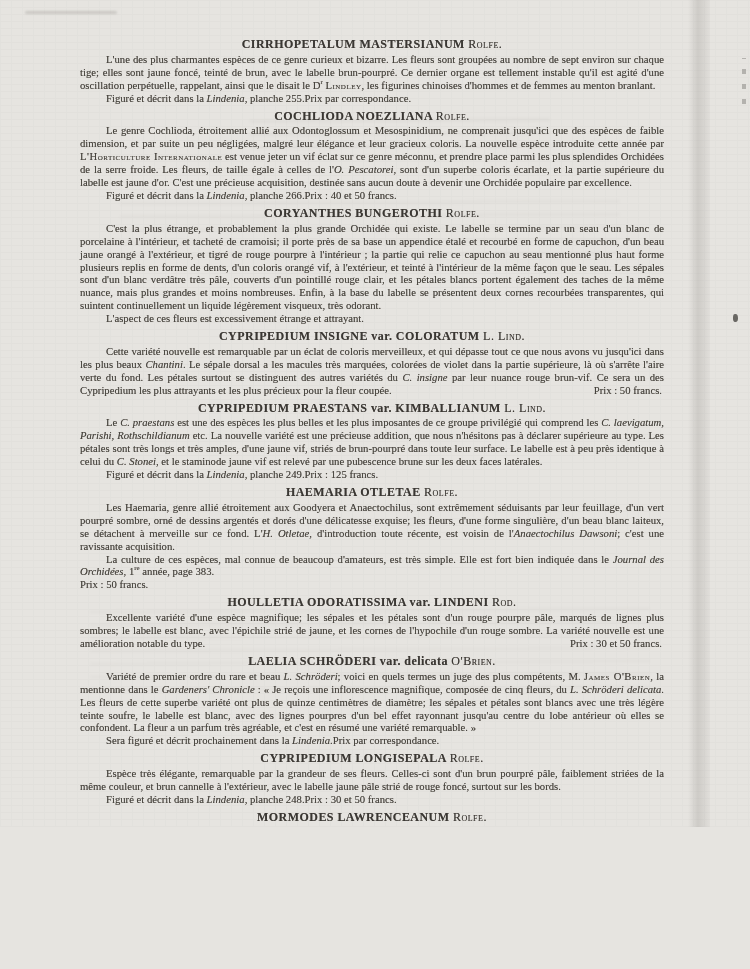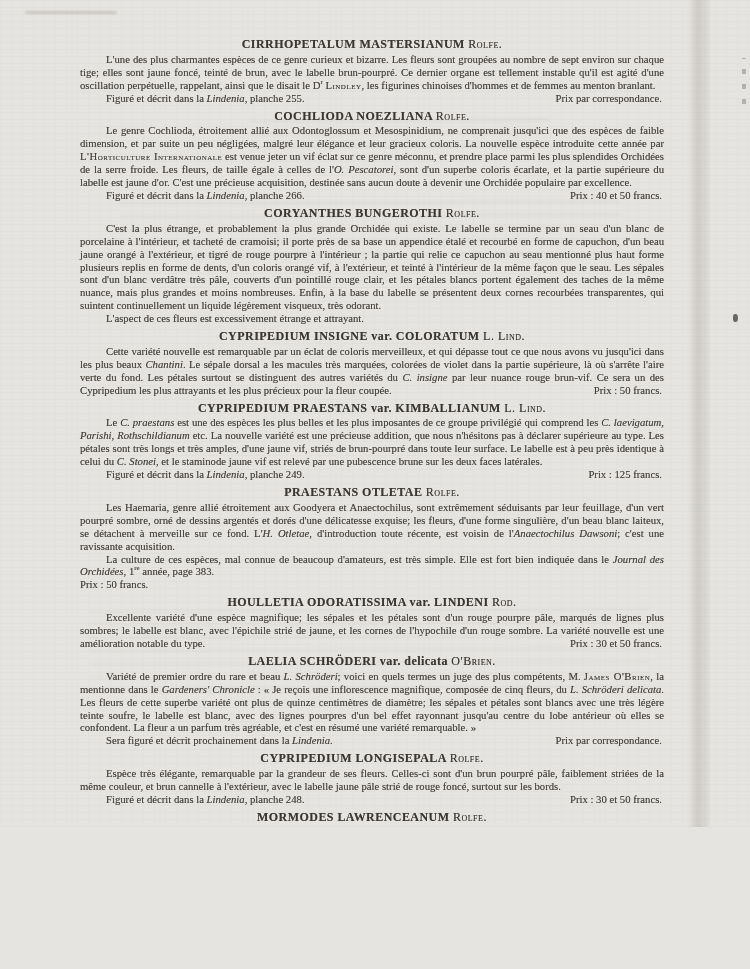--- a/index.html
+++ b/index.html
@@ -24,21 +24,21 @@
     position:absolute;left:80px;top:33px;width:584px;
     font-size:10.7px;line-height:12.9px;color:#45423c;
     text-shadow:0 0 .45px rgba(72,66,58,.55);
   }
   .sec-title{
     margin:5px 0 2px;text-align:center;
     font-size:12px;font-weight:bold;letter-spacing:.45px;color:#3a3733;
   }
   .sec-title .sc{font-weight:normal;}
   p.body{margin:0;text-align:justify;text-indent:26px;}
-  .footer-line{display:flex;justify-content:space-between;}
+  .footer-line{display:flex;}
   .footer-line .left{padding-left:26px;}
   .footer-line .right{padding-right:2px;white-space:nowrap;}
   .it{font-style:italic;}
   .sc{font-variant:small-caps;letter-spacing:.5px;}
   .sup{vertical-align:super;font-size:7px;line-height:0;}
   .price-float{float:right;padding-right:2px;}
   
   .artifact{position:absolute;pointer-events:none;}
   .smudge-top-left{left:25px;top:11px;width:92px;height:3px;background:#b5b3ae;border-radius:2px;filter:blur(1px);opacity:.55;}
   .ink-dot-right{left:733px;top:314px;width:5px;height:8px;background:#4a4845;border-radius:40% 60% 55% 45%;filter:blur(.4px);opacity:.8;}
@@ -95,21 +95,21 @@
       </section>
       <section>
         <h2 class="sec-title"><span>CYPRIPEDIUM PRAESTANS var. KIMBALLIANUM </span><span class="sc">L. Lind.</span></h2>
         <p class="body"><span>Le </span><span class="it">C. praestans</span><span> est une des espèces les plus belles et les plus imposantes de ce groupe privilégié qui comprend les </span><span class="it">C. laevigatum, Parishi, Rothschildianum</span><span> etc. La nouvelle variété est une précieuse addition, que nous n'hésitons pas à déclarer supérieure au type. Les pétales sont très longs et très amples, d'une jaune vif, striés de brun-pourpré dans toute leur surface. Le labelle est à peu près identique à celui du </span><span class="it">C. Stonei</span><span>, et le staminode jaune vif est relevé par une pubescence brune sur les deux faces latérales.</span></p>
         <div class="footer-line">
           <span class="left"><span>Figuré et décrit dans la </span><span class="it">Lindenia</span><span>, planche 249.</span></span>
           <span class="right">Prix : 125 francs.</span>
         </div>
       </section>
       <section>
-        <h2 class="sec-title"><span>PRAESTANS OTLETAE </span><span class="sc">Rolfe.</span></h2>
+        <h2 class="sec-title"><span>HAEMARIA OTLETAE </span><span class="sc">Rolfe.</span></h2>
         <p class="body"><span>Les Haemaria, genre allié étroitement aux Goodyera et Anaectochilus, sont extrêmement séduisants par leur feuillage, d'un vert pourpré sombre, orné de dessins argentés et dorés d'une délicatesse exquise; les fleurs, d'une forme singulière, d'un beau blanc laiteux, se détachent à merveille sur ce fond. L'</span><span class="it">H. Otletae</span><span>, d'introduction toute récente, est voisin de l'</span><span class="it">Anaectochilus Dawsoni</span><span>; c'est une ravissante acquisition.</span></p>
         <p class="body"><span>La culture de ces espèces, mal connue de beaucoup d'amateurs, est très simple. Elle est fort bien indiquée dans le </span><span class="it">Journal des Orchidées</span><span>, 1</span><span class="sup">re</span><span> année, page 383.</span></p>
         <div class="footer-line">
           <span class="right">Prix : 50 francs.</span>
         </div>
       </section>
       <section>
         <h2 class="sec-title"><span>HOULLETIA ODORATISSIMA var. LINDENI </span><span class="sc">Rod.</span></h2>
         <p class="body"><span>Excellente variété d'une espèce magnifique; les sépales et les pétales sont d'un rouge pourpre pâle, marqués de lignes plus sombres; le labelle est blanc, avec l'épichile strié de jaune, et les cornes de l'hypochile d'un rouge sombre. La variété nouvelle est une amélioration notable du type.</span><span class="price-float">Prix : 30 et 50 francs.</span></p>
       </section>

